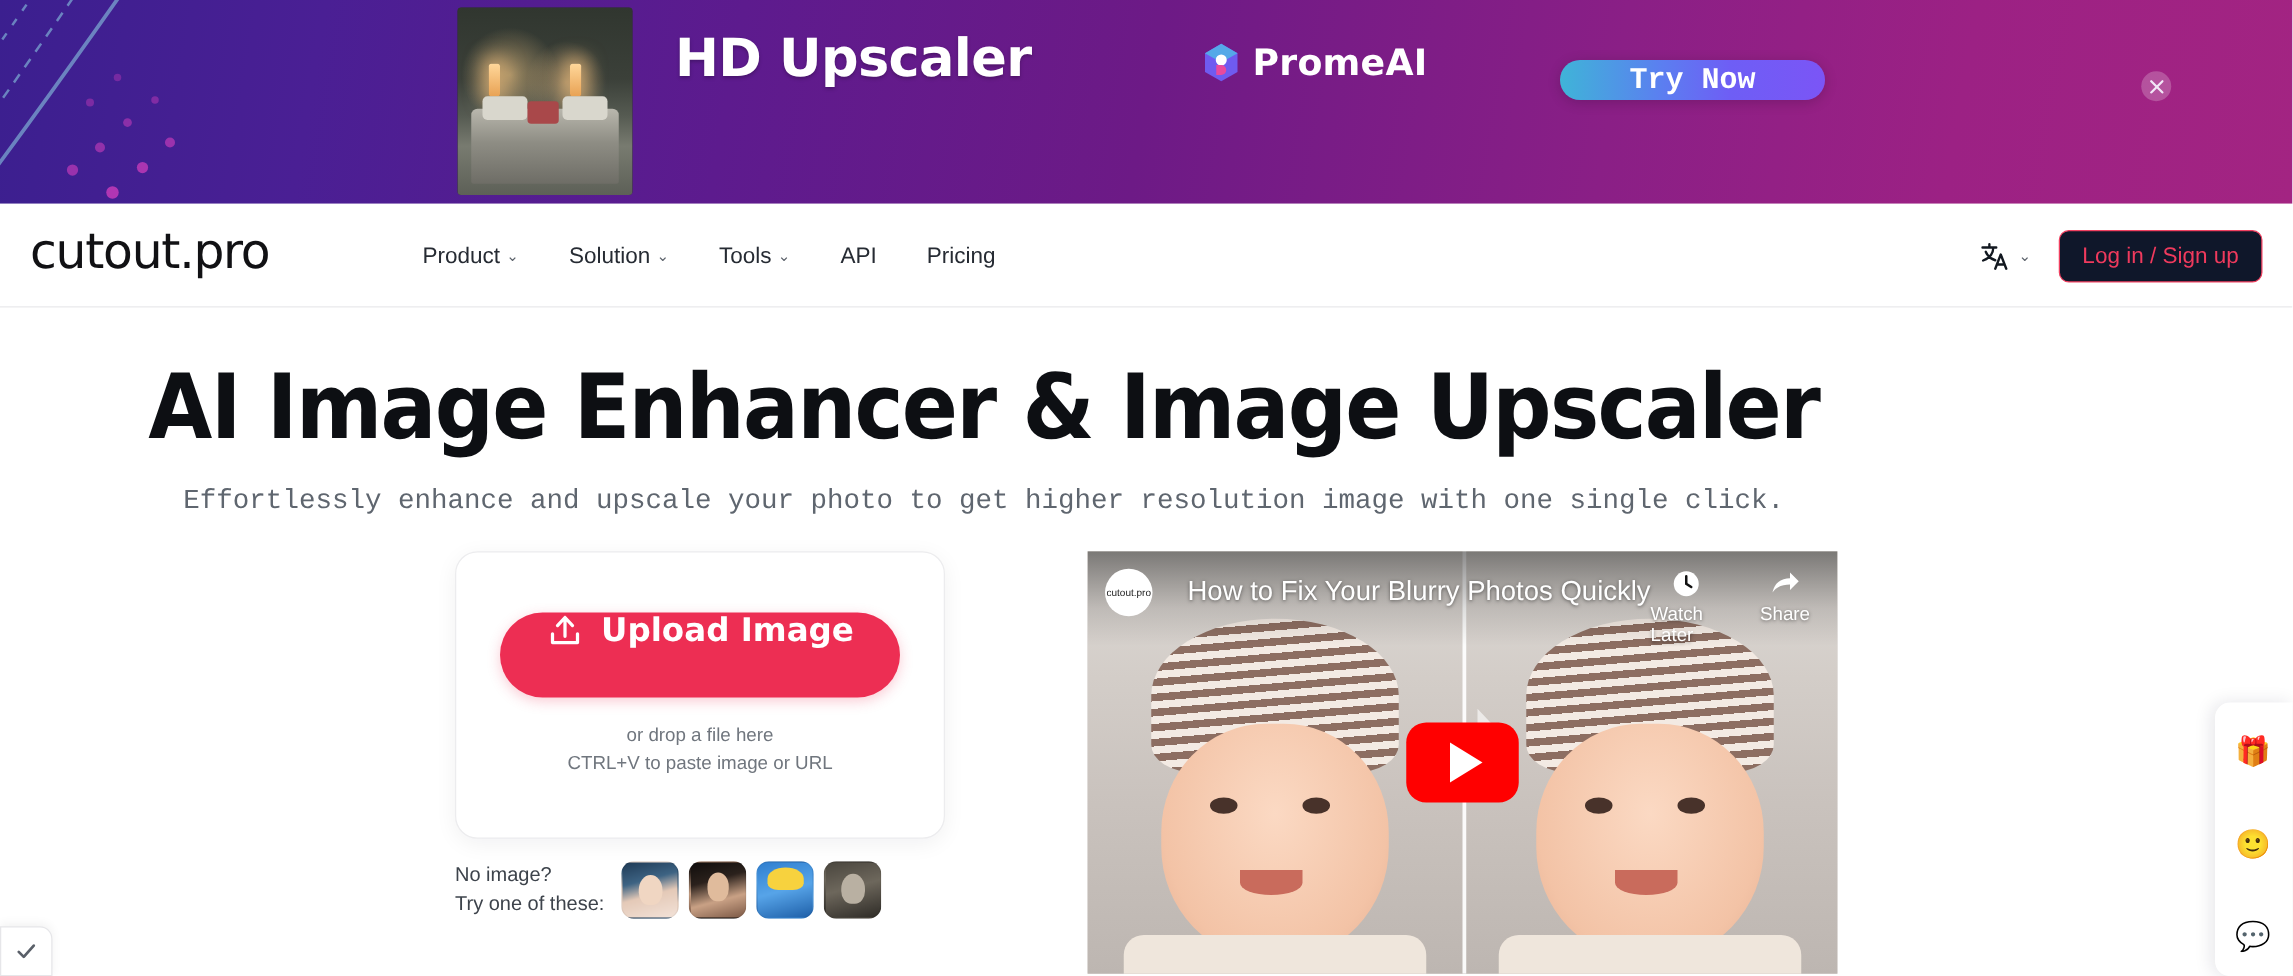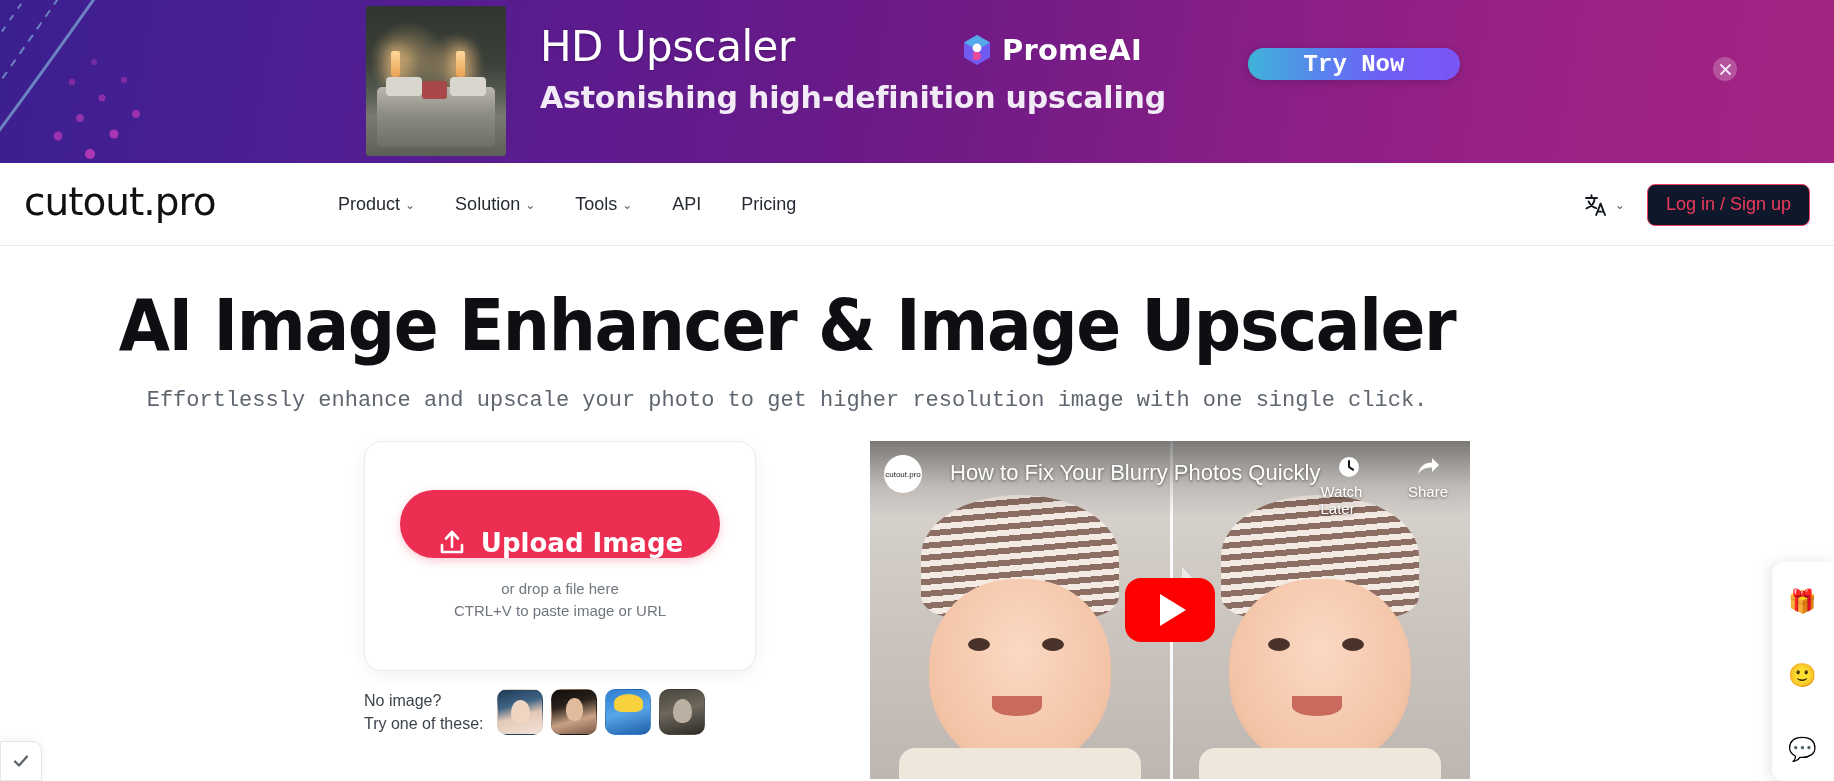--- a/index.html
+++ b/index.html
@@ -66,21 +66,21 @@
     border-radius: 2px;
     box-shadow: 0 0 14px 6px rgba(255,200,130,.55);
   }
   .promo-thumb .lampL { left: 18%; }
   .promo-thumb .lampR { left: 64%; }
 
   .promo-title {
     position: absolute;
     left: 540px; top: 22px;
     font-family: "DejaVu Sans", sans-serif;
-    font-weight: 400;
+    font-weight: 700;
     font-size: 42px;
     letter-spacing: -0.5px;
     color: #ffffff;
     text-shadow: 0 1px 3px rgba(0,0,0,.25);
   }
   .promo-brand {
     position: absolute;
     left: 962px; top: 33px;
     display: flex; align-items: center; gap: 10px;
   }
@@ -236,21 +236,21 @@
     width: 320px;
     height: 68px;
     border: none;
     border-radius: 34px;
     background: #ed2e53;
     color: #ffffff;
     font-family: "DejaVu Sans", sans-serif;
     font-weight: 700;
     font-size: 26px;
     display: flex;
-    align-items: flex-end;
+    align-items: flex-start;
     justify-content: center;
     gap: 14px;
     cursor: pointer;
     box-shadow: 0 3px 10px rgba(237,46,83,.25);
   }
   .upload-hint {
     margin-top: 20px;
     font-size: 15px;
     color: #70767e;
     line-height: 22px;
@@ -504,21 +504,20 @@
   <div class="promo-brand">
     <svg width="30" height="32" viewBox="0 0 30 32">
       <path d="M15 1 L28 8.5 V23.5 L15 31 L2 23.5 V8.5 Z" fill="#6f5bf0"></path>
       <path d="M15 1 L28 8.5 L15 16 L2 8.5 Z" fill="#55a9e8"></path>
       <circle cx="15" cy="14" r="4.4" fill="#ffffff"></circle>
       <path d="M11 18 h4 a4 4 0 0 1 0 8 h-4 z" fill="#e84a9e"></path>
     </svg>
     <span class="promo-brand-name">PromeAI</span>
   </div>
 
-  <div class="promo-sub">Astonishing high-definition upscaling</div>
 
   <button class="promo-cta">Try Now</button>
 
   <button class="promo-close">
     <svg width="11" height="11" viewBox="0 0 11 11">
       <path d="M1 1 L10 10 M10 1 L1 10" stroke="#f2e6f7" stroke-width="1.8" stroke-linecap="round"></path>
     </svg>
   </button>
 </div>
 

